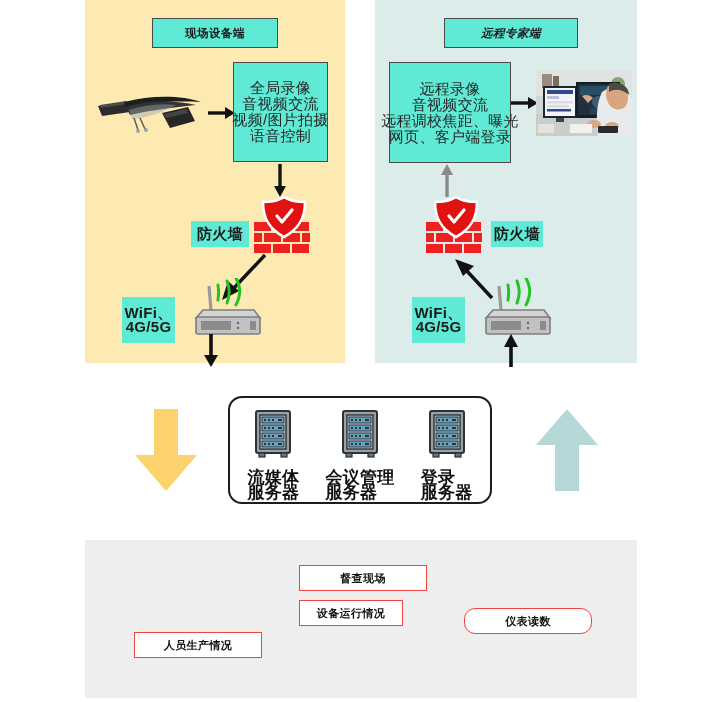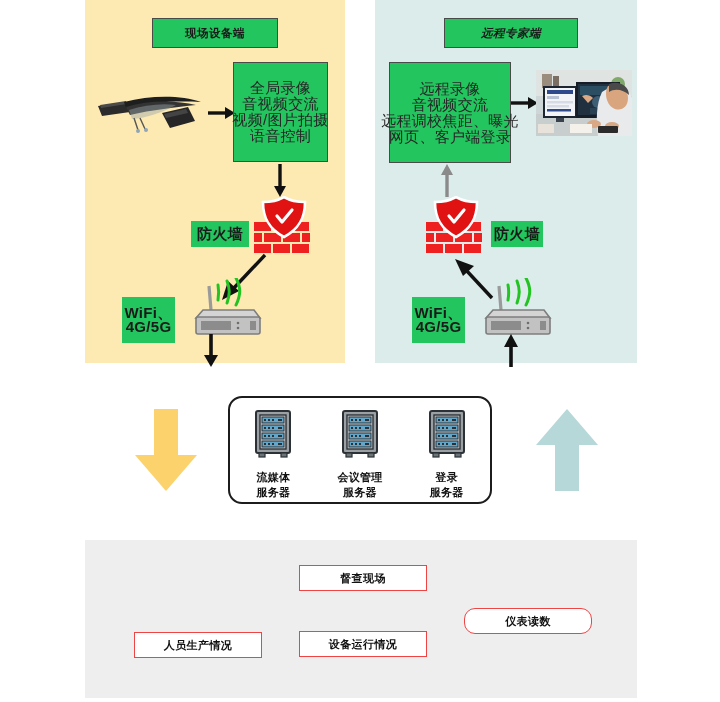--- a/index.html
+++ b/index.html
@@ -36,21 +36,21 @@
   .panel-expert {
     left: 375px; top: 0px;
     width: 262px; height: 363px;
     background: #dcecea;
   }
 
   
   .wbox {
     position: absolute;
     box-sizing: border-box;
-    background: #22c55e;
+    background: #5eead4;
     border: 1px solid #4a4a4a;
     display: flex;
     align-items: center;
     justify-content: center;
     text-align: center;
     color: #1a1a1a;
     font-weight: bold;
   }
   .title-box {
     font-size: 11.5px;
@@ -137,25 +137,25 @@
     align-items: flex-start;
   }
   .server-item {
     width: 74px;
     display: flex;
     flex-direction: column;
     align-items: center;
   }
   .server-caption {
     margin-top: 6px;
-    font-size: 11px;
+    font-size: 17px;
     font-weight: bold;
     line-height: 15px;
     color: #111;
-    text-align: center;
+    text-align: left;
     letter-spacing: .3px;
   }
 
   
   .big-arrow { position: absolute; }
   .big-arrow-down  { left: 133px; top: 409px; }
   .big-arrow-up    { left: 534px; top: 409px; }
 
   
   .bottom-panel {
@@ -173,21 +173,21 @@
     align-items: center;
     justify-content: center;
     font-size: 11px;
     font-weight: bold;
     color: #111;
     letter-spacing: .4px;
     height: 26px;
   }
   .chip-top { left: 299px; top: 565px; width: 128px; }
   .chip-r2-a { left: 134px; top: 608px; width: 128px; margin-top: 24px; }
-  .chip-r2-b { left: 299px; top: 631px; width: 128px; text-align: center; }
+  .chip-r2-b { left: 299px; top: 600px; width: 104px; text-align: center; }
   .chip-r2-c { left: 464px; top: 608px; width: 128px; border-radius: 11px; }
   .chip-r3-a { left: 134px; top: 648px; width: 128px; }
   .chip-r3-b { left: 299px; top: 648px; width: 128px; }
   .chip-r3-c { left: 464px; top: 648px; width: 128px; }
 </style>
 </head>
 <body>
 
 <div class="stage">
 

